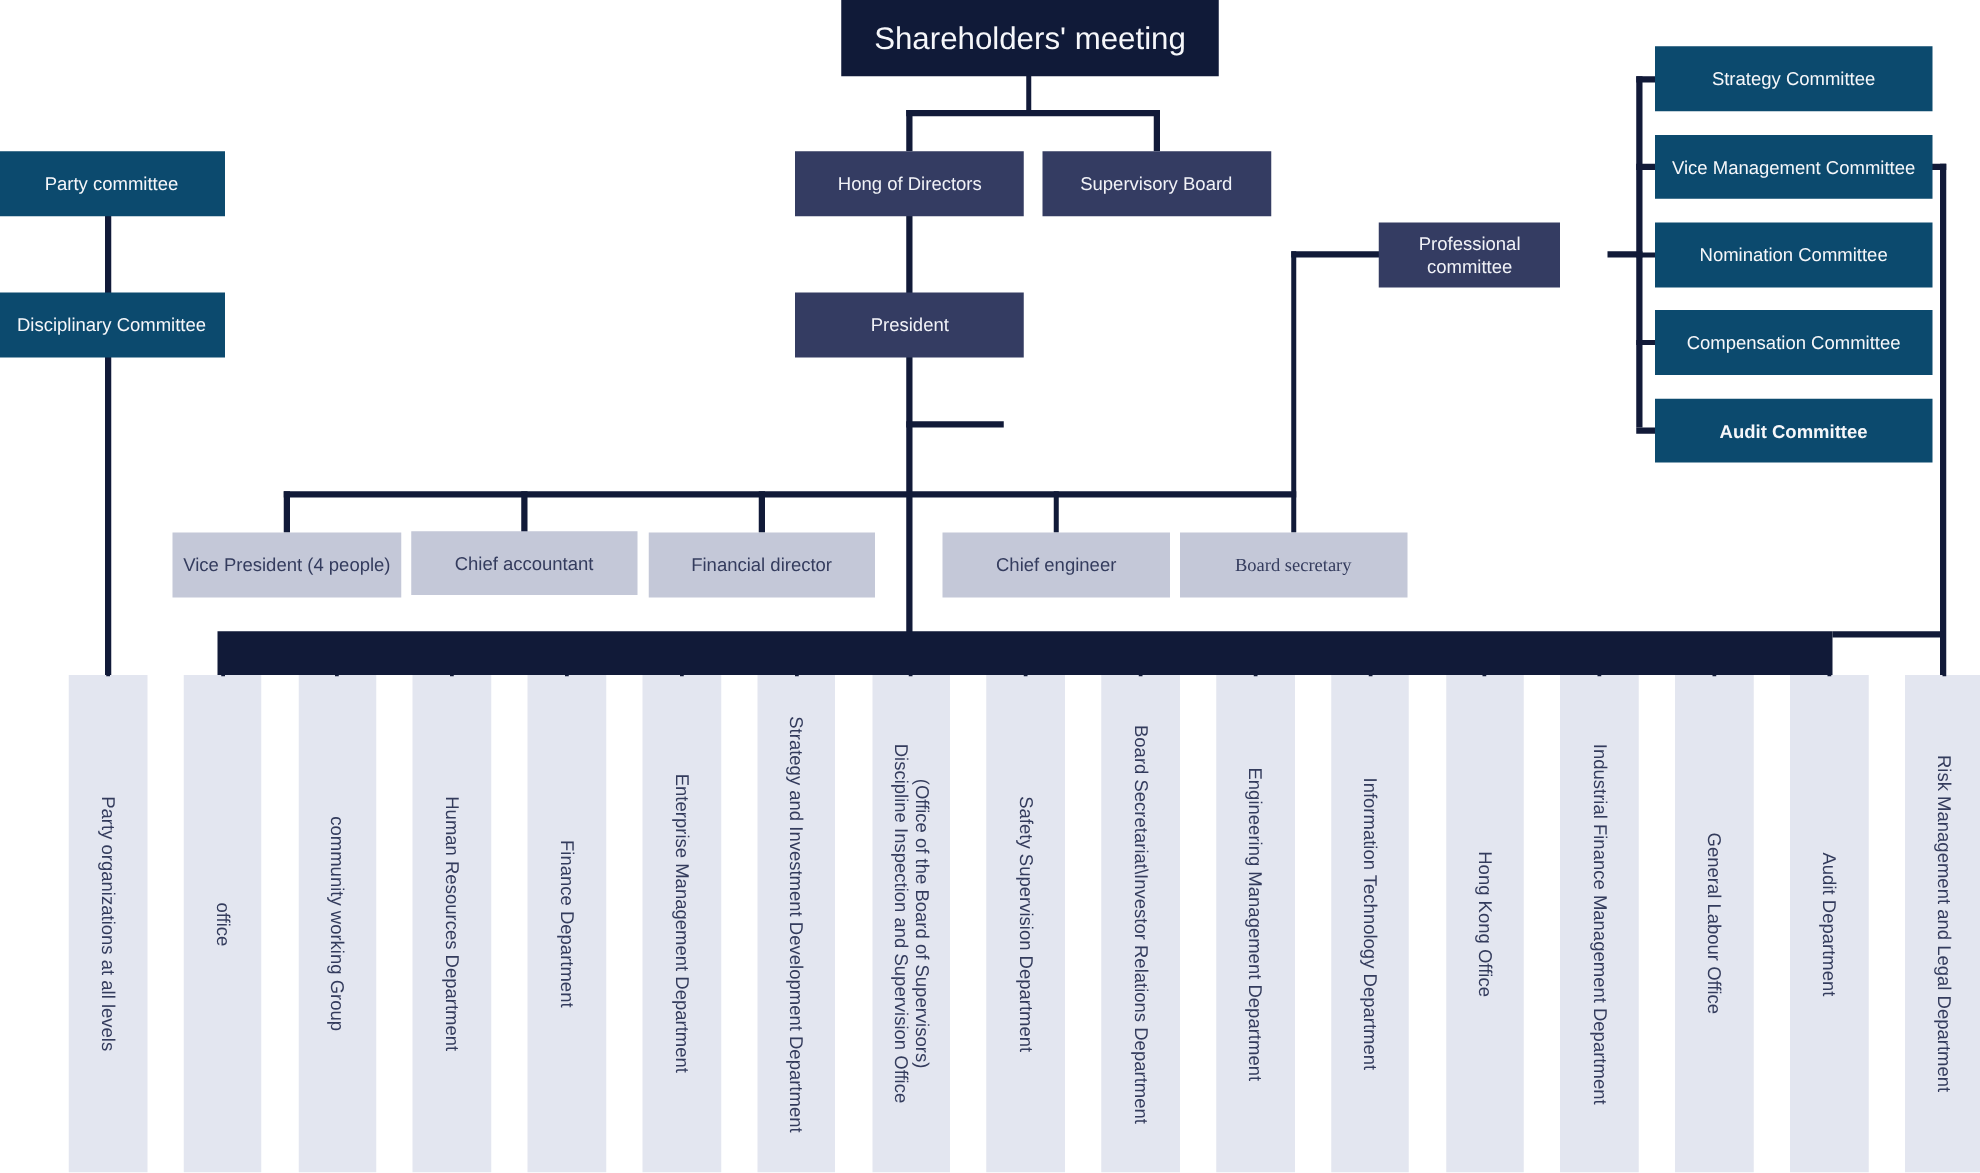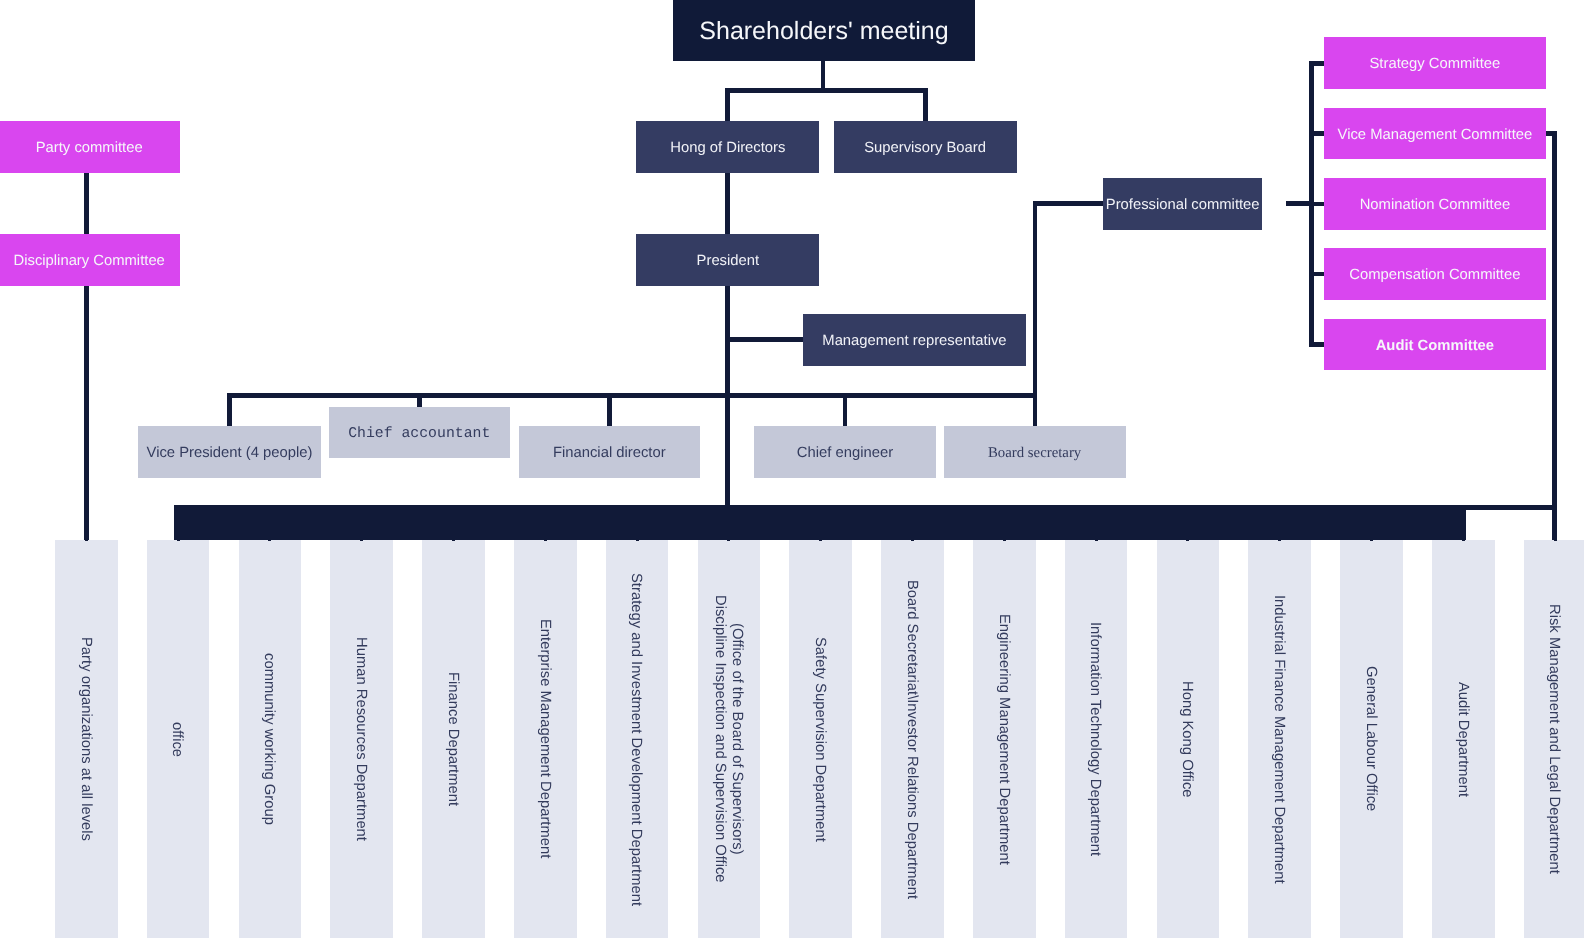--- a/index.html
+++ b/index.html
@@ -4,21 +4,21 @@
 <title>Organizational Chart</title>
 <style>
   html,body{margin:0;padding:0;background:#ffffff;}
   body{width:1584px;height:938px;font-family:"Liberation Sans",sans-serif;overflow:hidden;-webkit-font-smoothing:antialiased;text-rendering:geometricPrecision;}
   #stage{position:relative;width:1584px;height:938px;background:#ffffff;}
   .box{position:absolute;display:flex;align-items:center;justify-content:center;text-align:center;box-sizing:border-box;line-height:1.2;}
   .box > span{position:relative;top:2px;}
   .root{background:#101A38;color:#F6F7FA;font-size:25px;}
   .root > span{top:0.5px;}
   .lvl1{background:#343C62;color:#F1F2F7;font-size:14.8px;}
-  .cmte{background:#d946ef;color:#F6F7FA;font-size:14.8px;}
+  .cmte{background:#0c4a6e;color:#F6F7FA;font-size:14.8px;}
   .officer{background:#C4C8D8;color:#343C5E;font-size:14.8px;}
   .dept{position:absolute;background:#E3E6F0;display:flex;align-items:center;justify-content:center;box-sizing:border-box;}
   .dept .vt{writing-mode:vertical-rl;text-orientation:mixed;font-size:14.8px;line-height:1.15;color:#333B5C;white-space:nowrap;text-align:center;position:relative;left:-1.2px;}
   .ln{position:absolute;background:#111A38;}
 </style>
 </head>
 <body>
 
 <div id="stage">
 
@@ -61,24 +61,21 @@
 
   <div class="box lvl1" style="left:636.3px;top:121.3px;width:183.1px;height:51.4px;">
       <span>Hong of Directors</span>
     </div>
   <div class="box lvl1" style="left:833.5px;top:121.3px;width:183.1px;height:51.4px;">
       <span>Supervisory Board</span>
     </div>
   <div class="box lvl1" style="left:636.3px;top:234.4px;width:183.1px;height:51.4px;">
       <span>President</span>
     </div>
-  <div class="box lvl1" style="left:803.2px;top:314.1px;width:222.5px;height:51.6px;">
-      <span>Management representative</span>
-    </div>
-  <div class="box lvl1" style="left:1103.2px;top:178.3px;width:159px;height:51.6px;">
+  <div class="box lvl1" style="left:1103.2px;top:178.3px;width:145px;height:51.6px;">
       <span>Professional committee</span>
     </div>
 
   <div class="box cmte" style="left:-2px;top:121.35px;width:182.4px;height:51.45px;">
       <span>Party committee</span>
     </div>
   <div class="box cmte" style="left:-2px;top:234.35px;width:182.4px;height:51.45px;">
       <span>Disciplinary Committee</span>
     </div>
 
@@ -96,21 +93,21 @@
         <span>Compensation Committee</span>
       </div>
       <div class="box cmte" style="left: 1323.8px; top: 318.75px; width: 222.2px; height: 51.65px; font-weight: bold;">
         <span>Audit Committee</span>
       </div>
     </div>
   <div id="officers">
       <div class="box officer" style="left: 138.2px; top: 426.35px; width: 182.6px; height: 51.3px;">
         <span>Vice President (4 people)</span>
       </div>
-      <div class="box officer" style="left: 328.5px; top: 407px; width: 181.5px; height: 51.3px; font-family: Liberation Mono, monospace;">
+      <div class="box officer" style="left: 328.5px; top: 425px; width: 181.5px; height: 51.3px;">
         <span>Chief accountant</span>
       </div>
       <div class="box officer" style="left: 518.8px; top: 426.35px; width: 181px; height: 51.3px;">
         <span>Financial director</span>
       </div>
       <div class="box officer" style="left: 753.9px; top: 426.35px; width: 182.1px; height: 51.3px;">
         <span>Chief engineer</span>
       </div>
       <div class="box officer" style="left: 943.6px; top: 426.35px; width: 182px; height: 51.3px; font-family: Liberation Serif, serif;">
         <span>Board secretary</span>

